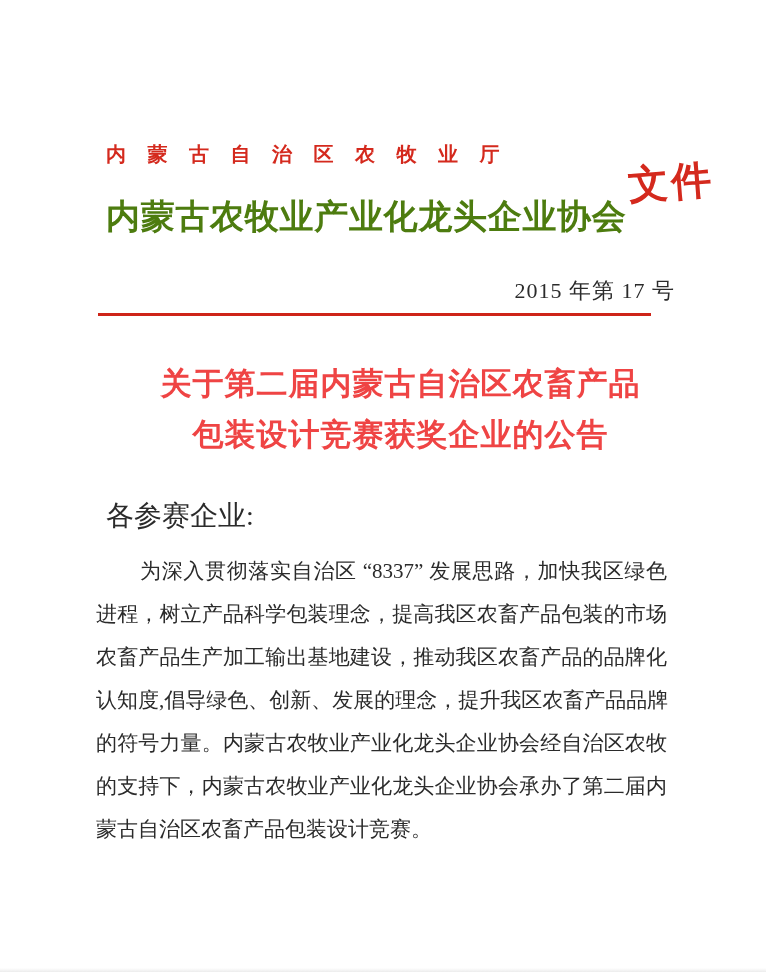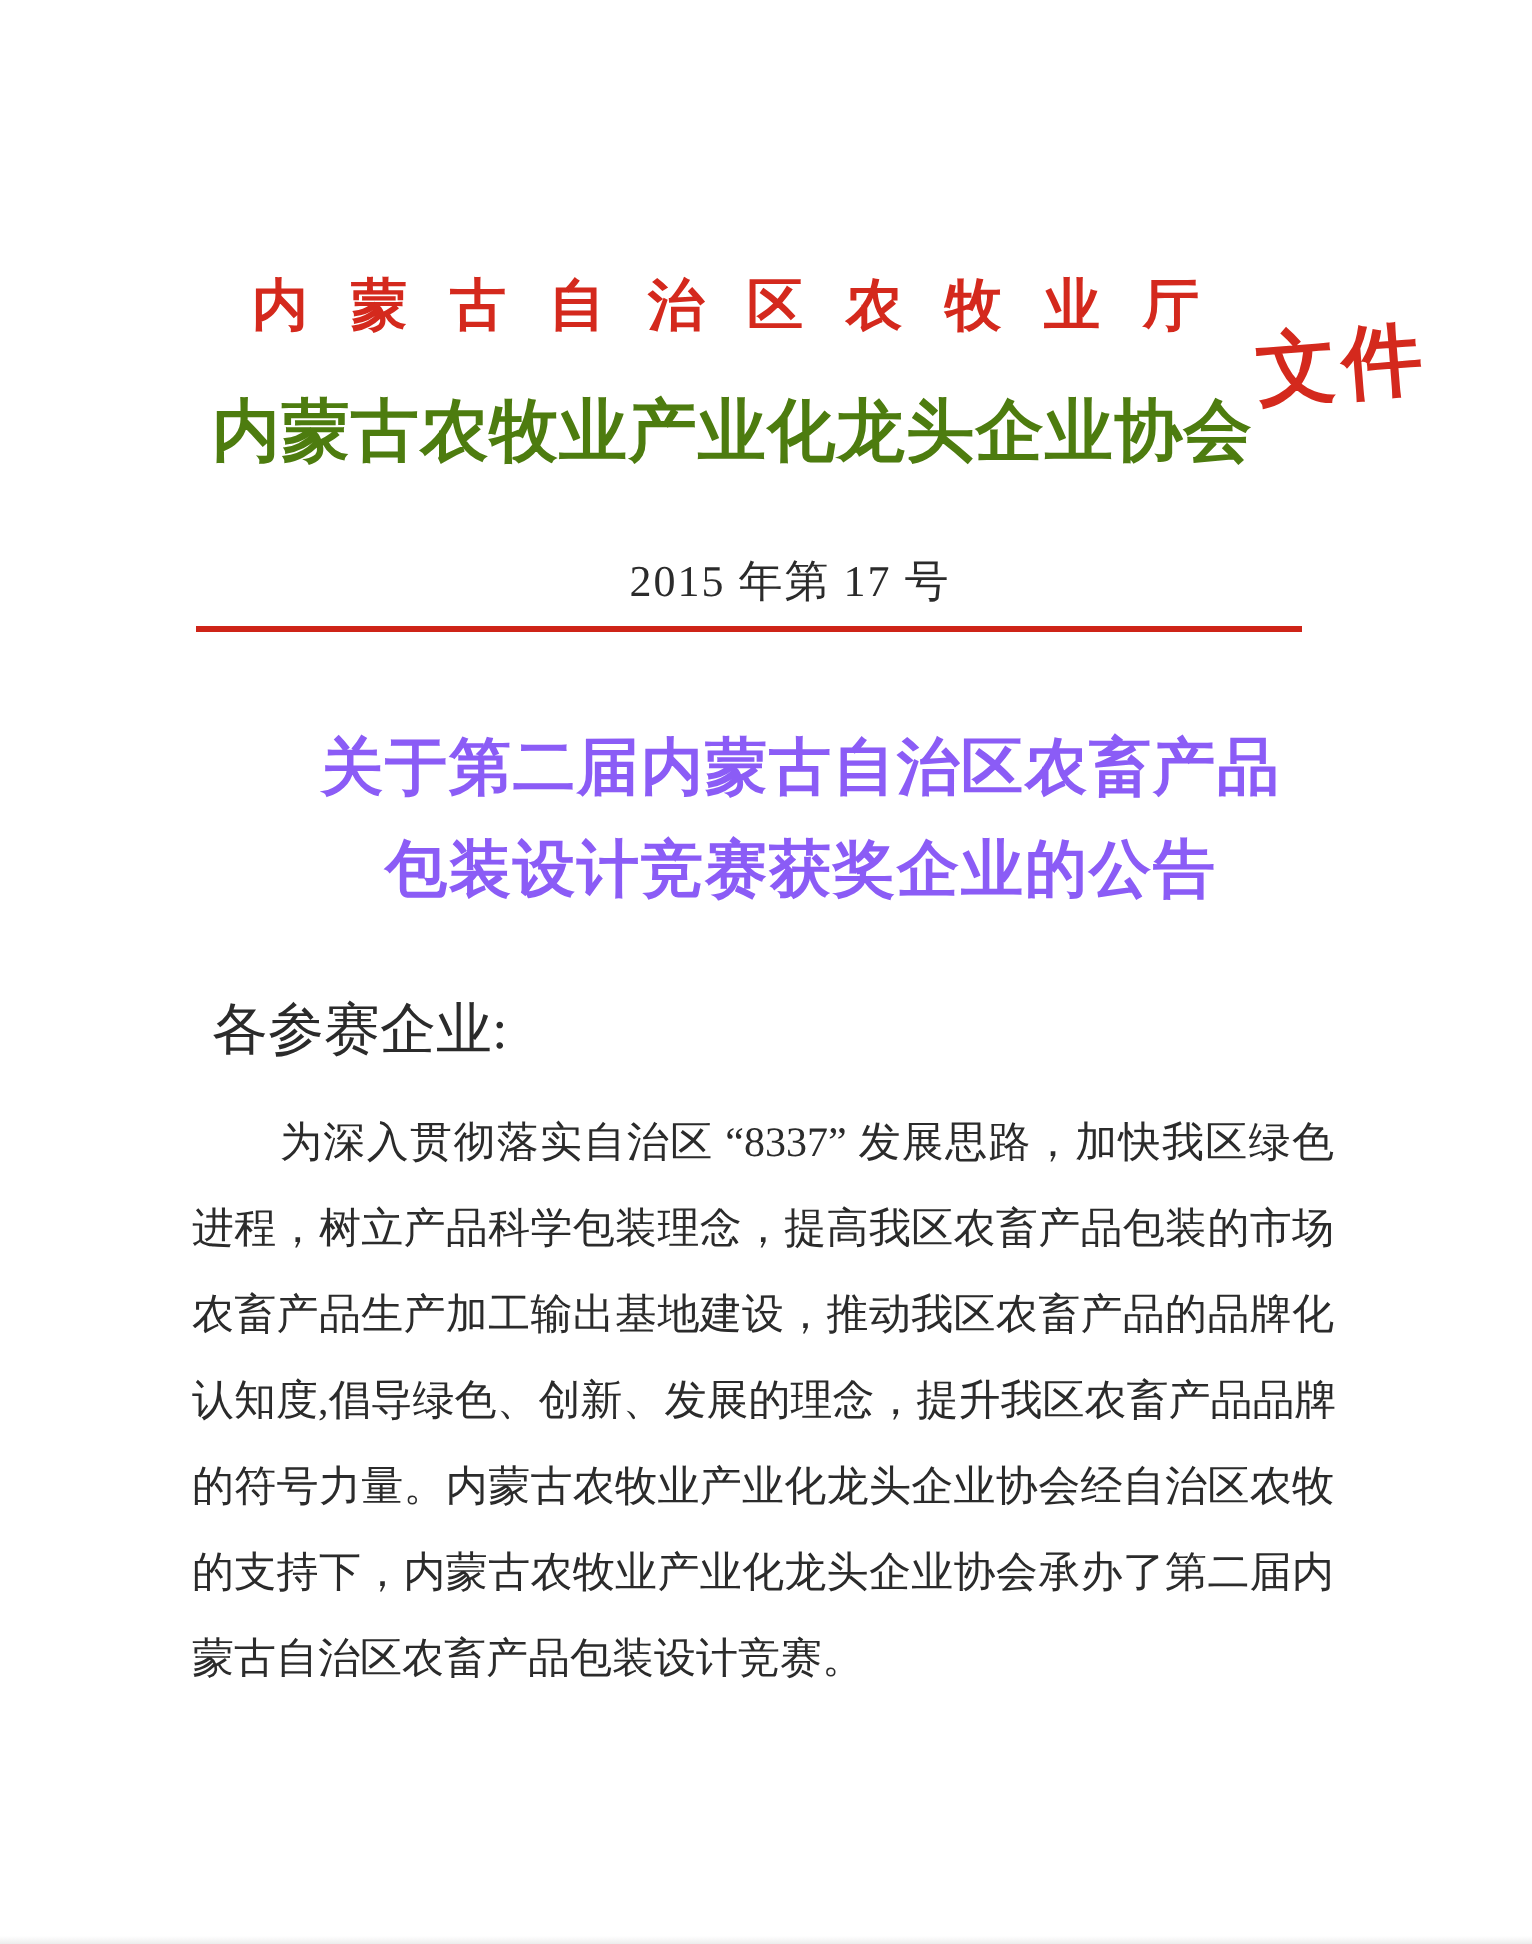--- a/index.html
+++ b/index.html
@@ -25,27 +25,26 @@
     height: 4px;
     background: linear-gradient(#ffffff, #ececec);
     pointer-events: none;
   }
 
   
   .org-line1 {
     position: absolute;
     left: 106px;
     top: 133px;
-    font-size: 28px;
+    font-size: 20px;
     line-height: 42px;
     font-weight: 700;
     color: #d4291d;
     letter-spacing: 21.5px;
     white-space: nowrap;
-    margin-left: 20px;
   }
   .org-line2 {
     position: absolute;
     left: 106px;
     top: 194px;
     font-size: 34px;
     line-height: 46px;
     font-weight: 700;
     color: #4d7c0f;
     letter-spacing: 0.7px;
@@ -64,21 +63,21 @@
     transform: rotate(-4.5deg);
     transform-origin: left bottom;
   }
 
   
   .doc-number {
     position: absolute;
     left: 115px;
     top: 276px;
     width: 560px;
-    text-align: center;
+    text-align: right;
     font-size: 22px;
     line-height: 30px;
     color: #2b2b2b;
     letter-spacing: 1px;
     white-space: nowrap;
   }
   .red-line {
     position: absolute;
     left: 98px;
     top: 313px;
@@ -90,21 +89,21 @@
   
   .doc-title {
     position: absolute;
     left: 115px;
     top: 358px;
     width: 571px;
     text-align: center;
     font-size: 31px;
     line-height: 51px;
     font-weight: 700;
-    color: #8b5cf6;
+    color: #ef4444;
     letter-spacing: 1px;
   }
 
   
   .salutation {
     position: absolute;
     left: 106px;
     top: 499px;
     font-size: 28px;
     line-height: 34px;

